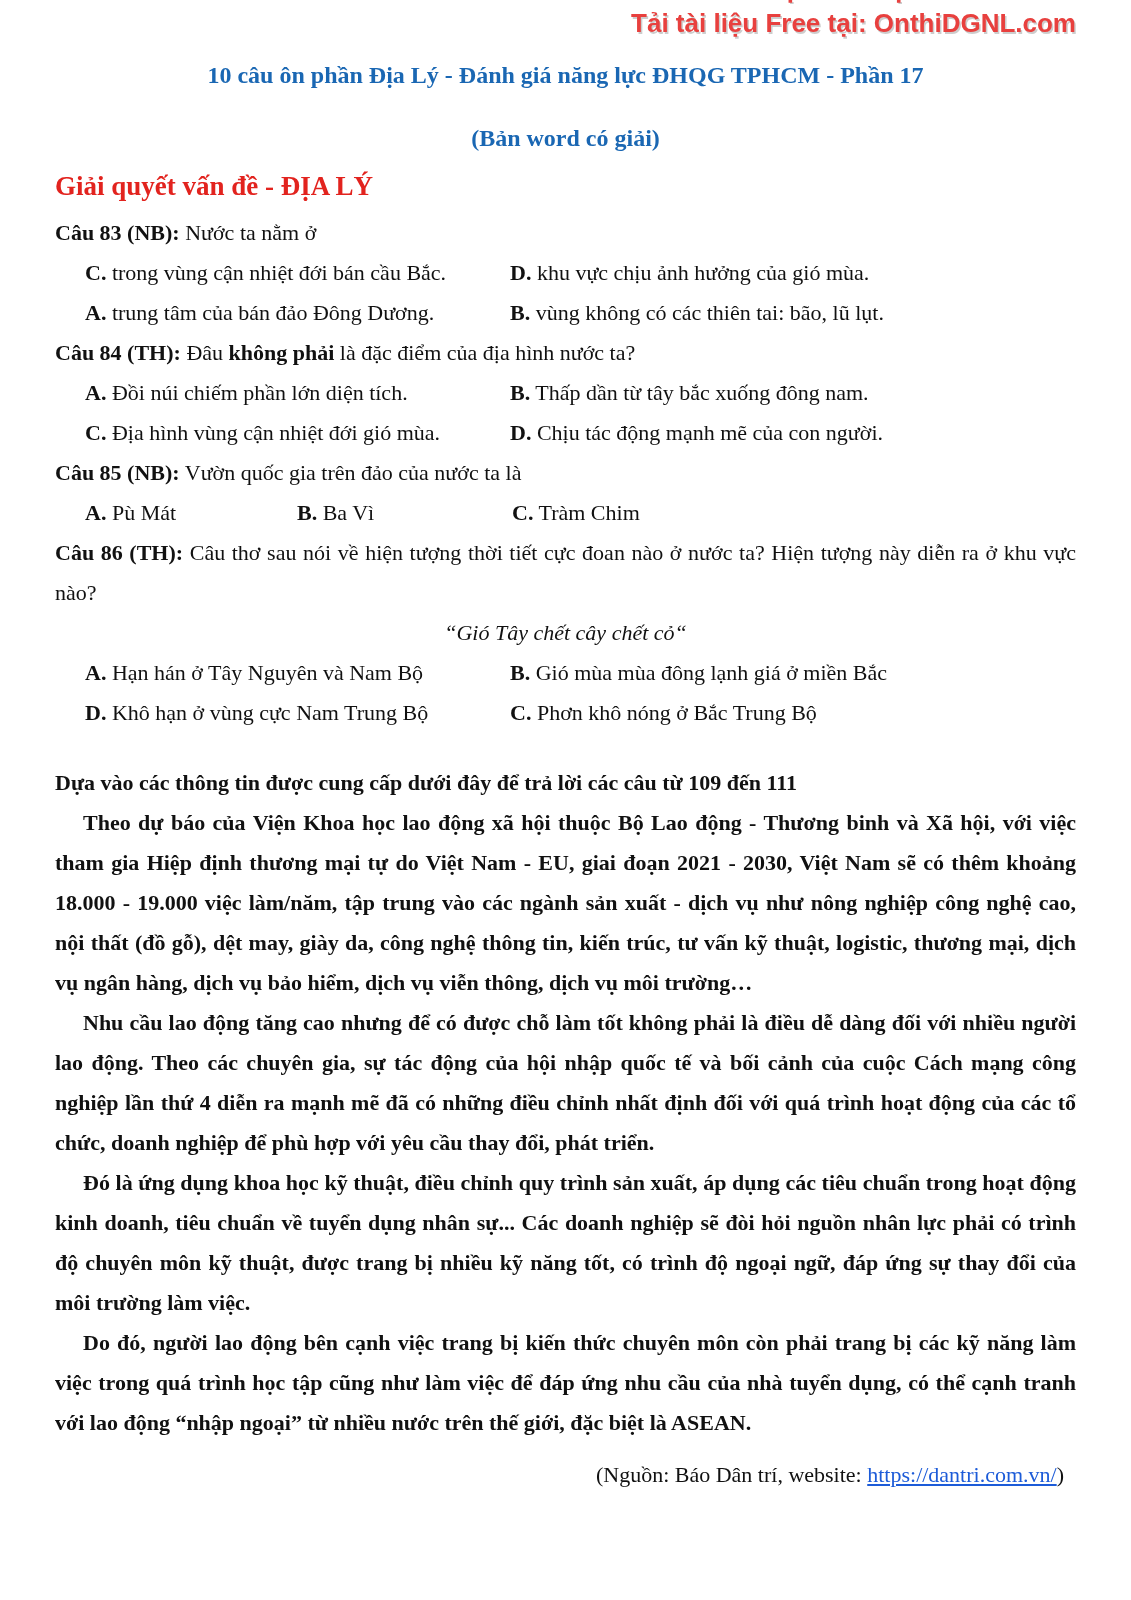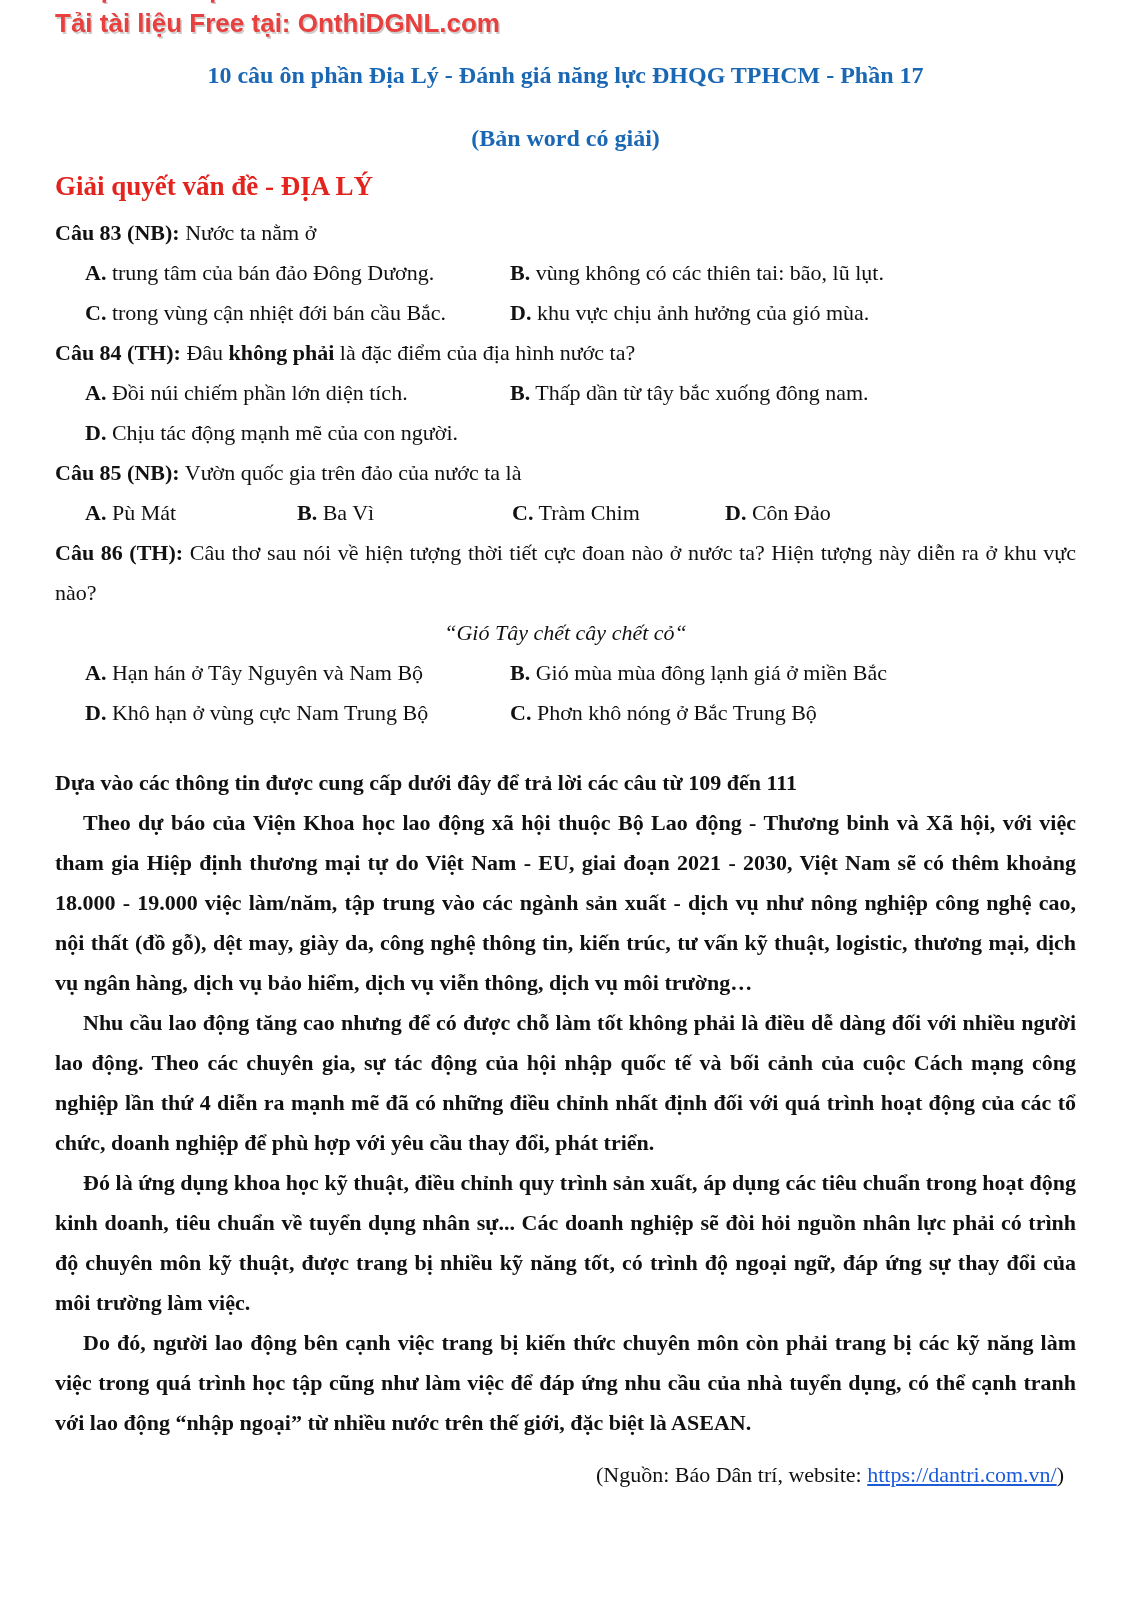--- a/index.html
+++ b/index.html
@@ -7,21 +7,21 @@
     width: 1131px; height: 1600px;
     background: #ffffff;
     font-family: "Liberation Serif", "DejaVu Serif", serif;
     color: #111111;
     position: relative;
     overflow: hidden;
   }
   .page { padding: 8px 55px 0 55px; font-size: 22px; line-height: 40px; }
 
   .banner {
-    text-align: left;
+    text-align: right;
     font-family: "Liberation Sans", "DejaVu Sans", sans-serif;
     font-weight: bold;
     font-size: 26px; line-height: 30px;
     color: var(--banner-red, #e8403e);
     text-shadow: 1.5px 1.5px 0 rgba(130,130,130,0.40);
   }
   .banner-cut {
     position: absolute; top: 0; left: 0; width: 100%; height: 4px;
     overflow: hidden;
   }
@@ -80,43 +80,43 @@
 
   <div class="banner">Tải tài liệu Free tại: OnthiDGNL.com</div>
 
   <h1 class="title">10 câu ôn phần Địa Lý - Đánh giá năng lực ĐHQG TPHCM - Phần 17</h1>
   <h2 class="subtitle">(Bản word có giải)</h2>
 
   <h3 class="sec-heading">Giải quyết vấn đề - ĐỊA LÝ</h3>
 
   <p class="q"><b class="ql">Câu 83 (NB):</b><span> Nước ta nằm ở</span></p>
   <div class="opts2">
+    <div class="opt"><b>C.</b><span> trong vùng cận nhiệt đới bán cầu Bắc.</span></div>
+    <div class="opt"><b>D.</b><span> khu vực chịu ảnh hưởng của gió mùa.</span></div>
+  </div>
+  <div class="opts2">
     <div class="opt"><b>A.</b><span> trung tâm của bán đảo Đông Dương.</span></div>
     <div class="opt"><b>B.</b><span> vùng không có các thiên tai: bão, lũ lụt.</span></div>
-  </div>
-  <div class="opts2">
-    <div class="opt"><b>C.</b><span> trong vùng cận nhiệt đới bán cầu Bắc.</span></div>
-    <div class="opt"><b>D.</b><span> khu vực chịu ảnh hưởng của gió mùa.</span></div>
   </div>
 
   <p class="q"><b class="ql">Câu 84 (TH):</b><span> Đâu </span><b>không phải</b><span> là đặc điểm của địa hình nước ta?</span></p>
   <div class="opts2">
     <div class="opt"><b>A.</b><span> Đồi núi chiếm phần lớn diện tích.</span></div>
     <div class="opt"><b>B.</b><span> Thấp dần từ tây bắc xuống đông nam.</span></div>
   </div>
   <div class="opts2">
+    <div class="opt"><b>C.</b><span> Địa hình vùng cận nhiệt đới gió mùa.</span></div>
     <div class="opt"><b>D.</b><span> Chịu tác động mạnh mẽ của con người.</span></div>
   </div>
 
   <p class="q"><b class="ql">Câu 85 (NB):</b><span> Vườn quốc gia trên đảo của nước ta là</span></p>
   <div class="opts4">
     <div class="opt"><b>A.</b><span> Pù Mát</span></div>
     <div class="opt"><b>B.</b><span> Ba Vì</span></div>
     <div class="opt"><b>C.</b><span> Tràm Chim</span></div>
-    <div class="opt"><b>D.</b><span> Côn Đảo</span></div>
   </div>
 
   <p class="q just"><b class="ql">Câu 86 (TH):</b><span> Câu thơ sau nói về hiện tượng thời tiết cực đoan nào ở nước ta? Hiện tượng này diễn ra ở khu vực nào?</span></p>
   <p class="poem">“Gió Tây chết cây chết cỏ“</p>
   <div class="opts2">
     <div class="opt"><b>A.</b><span> Hạn hán ở Tây Nguyên và Nam Bộ</span></div>
     <div class="opt"><b>B.</b><span> Gió mùa mùa đông lạnh giá ở miền Bắc</span></div>
   </div>
   <div class="opts2">
     <div class="opt"><b>D.</b><span> Khô hạn ở vùng cực Nam Trung Bộ</span></div>

